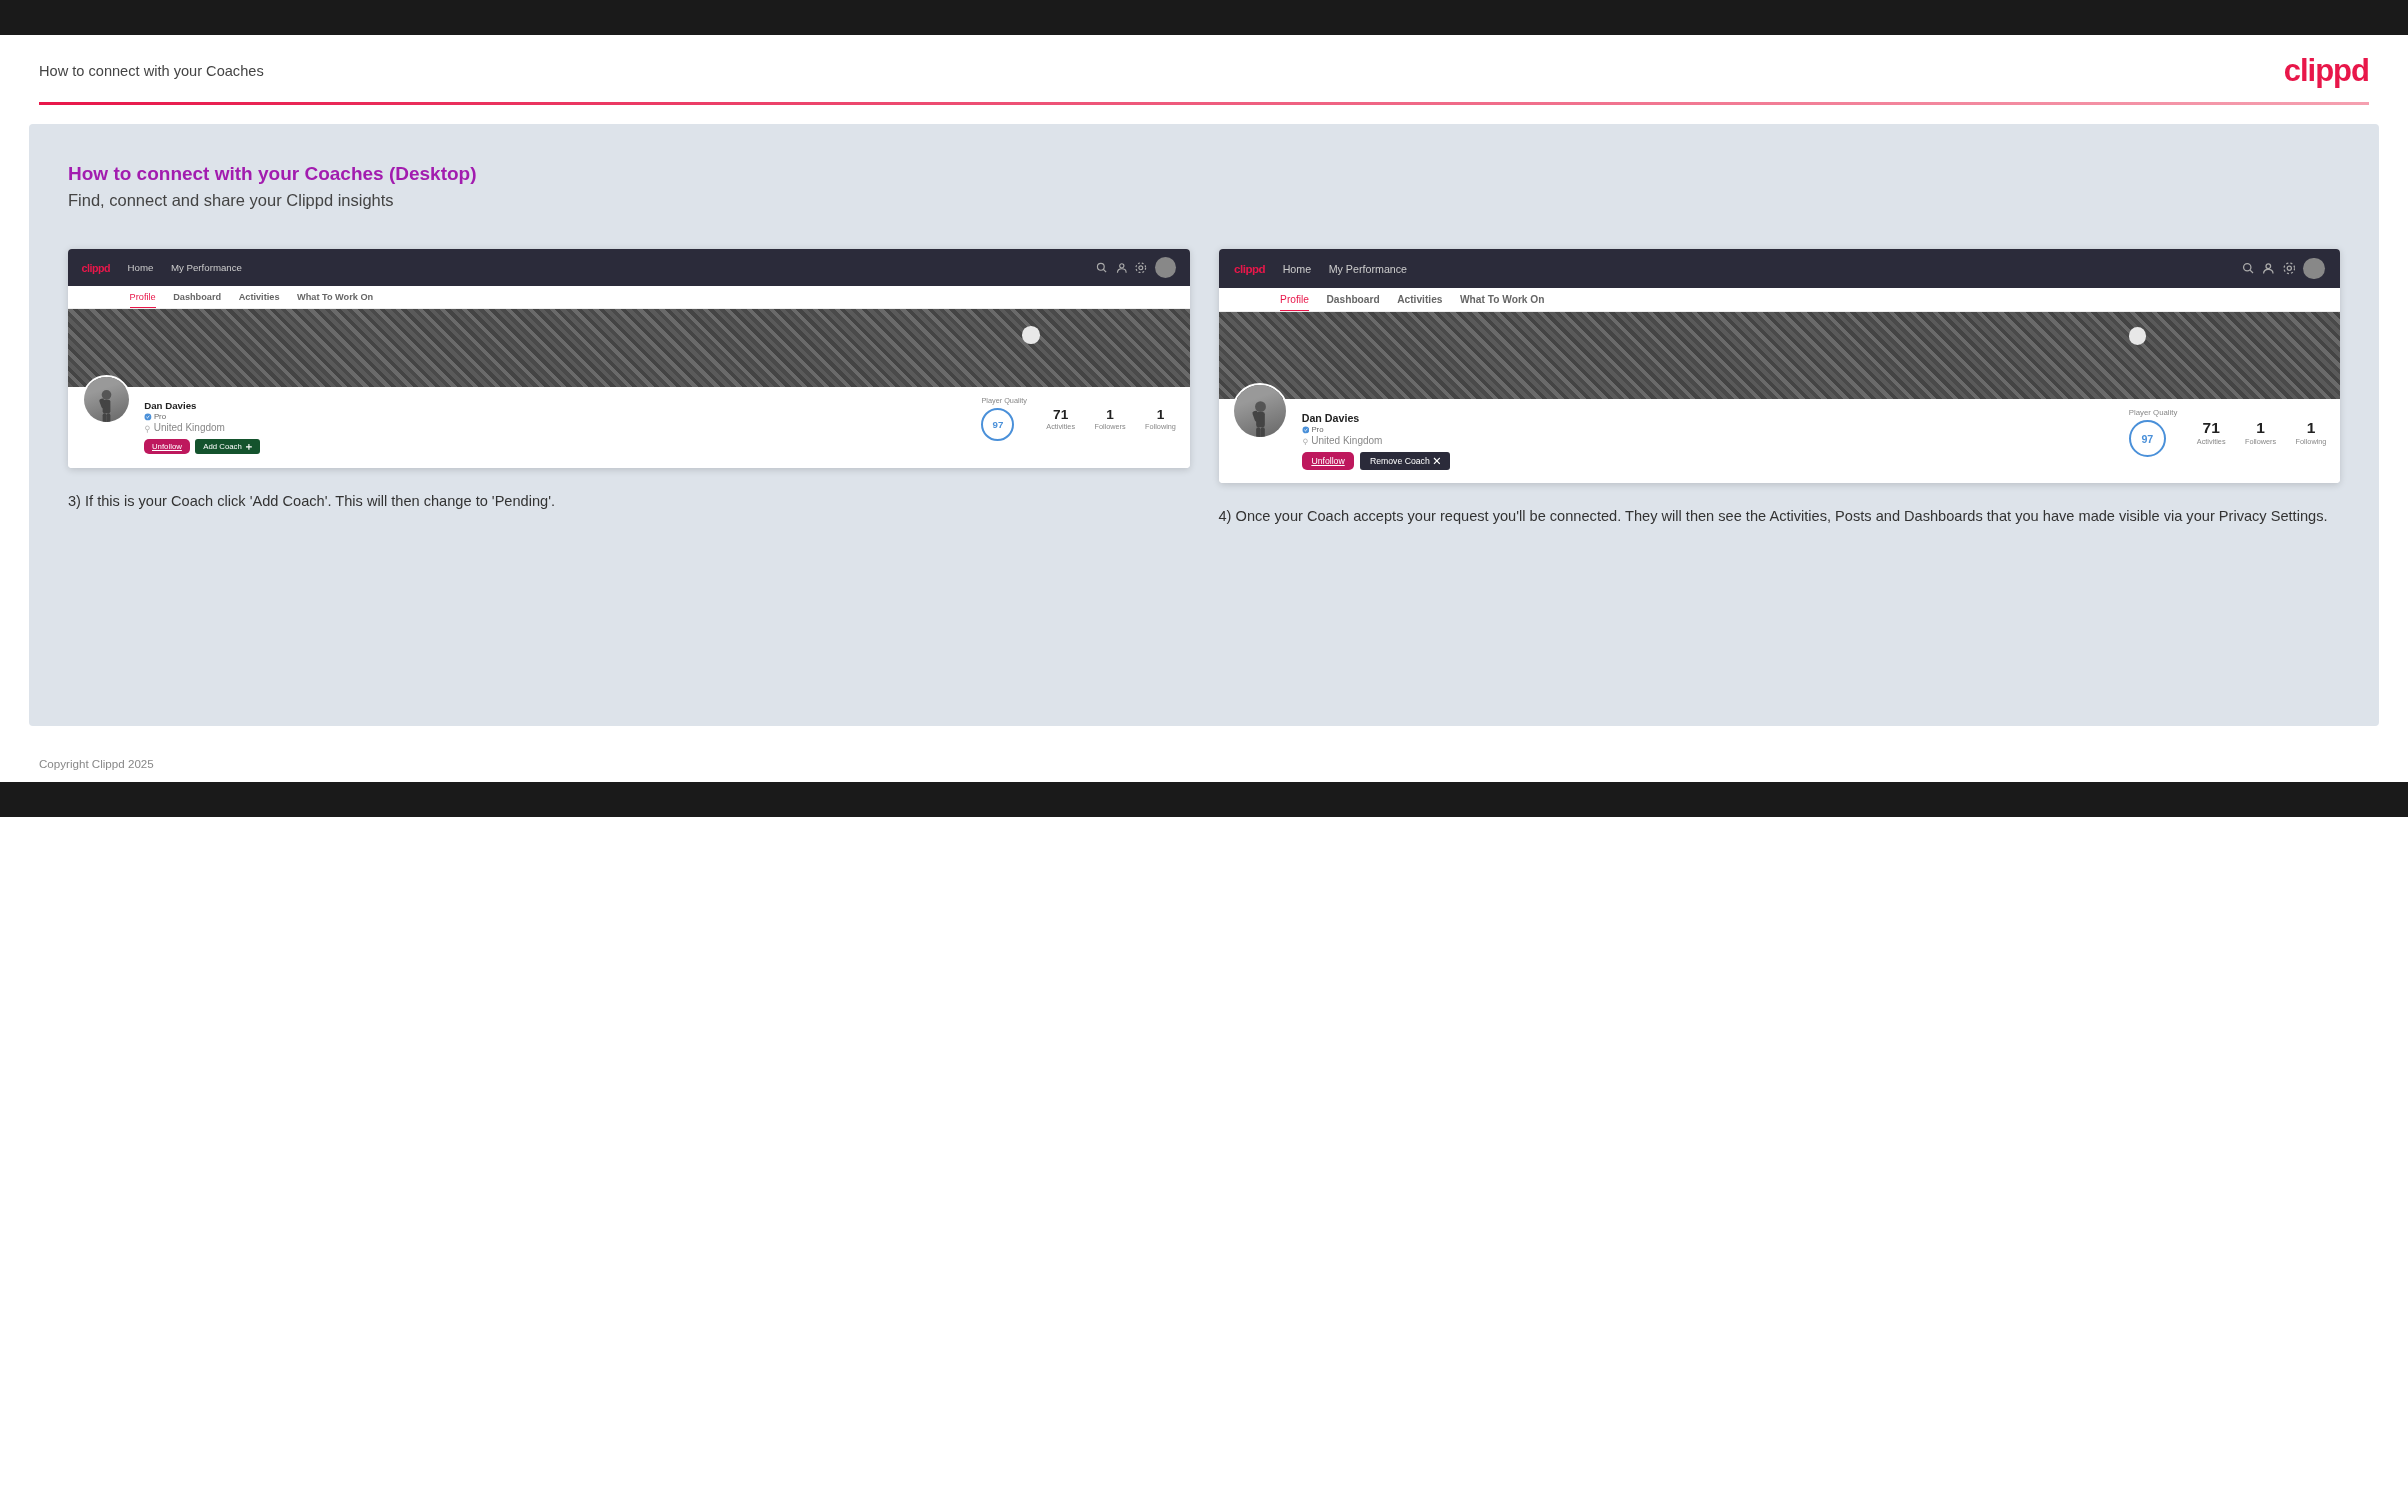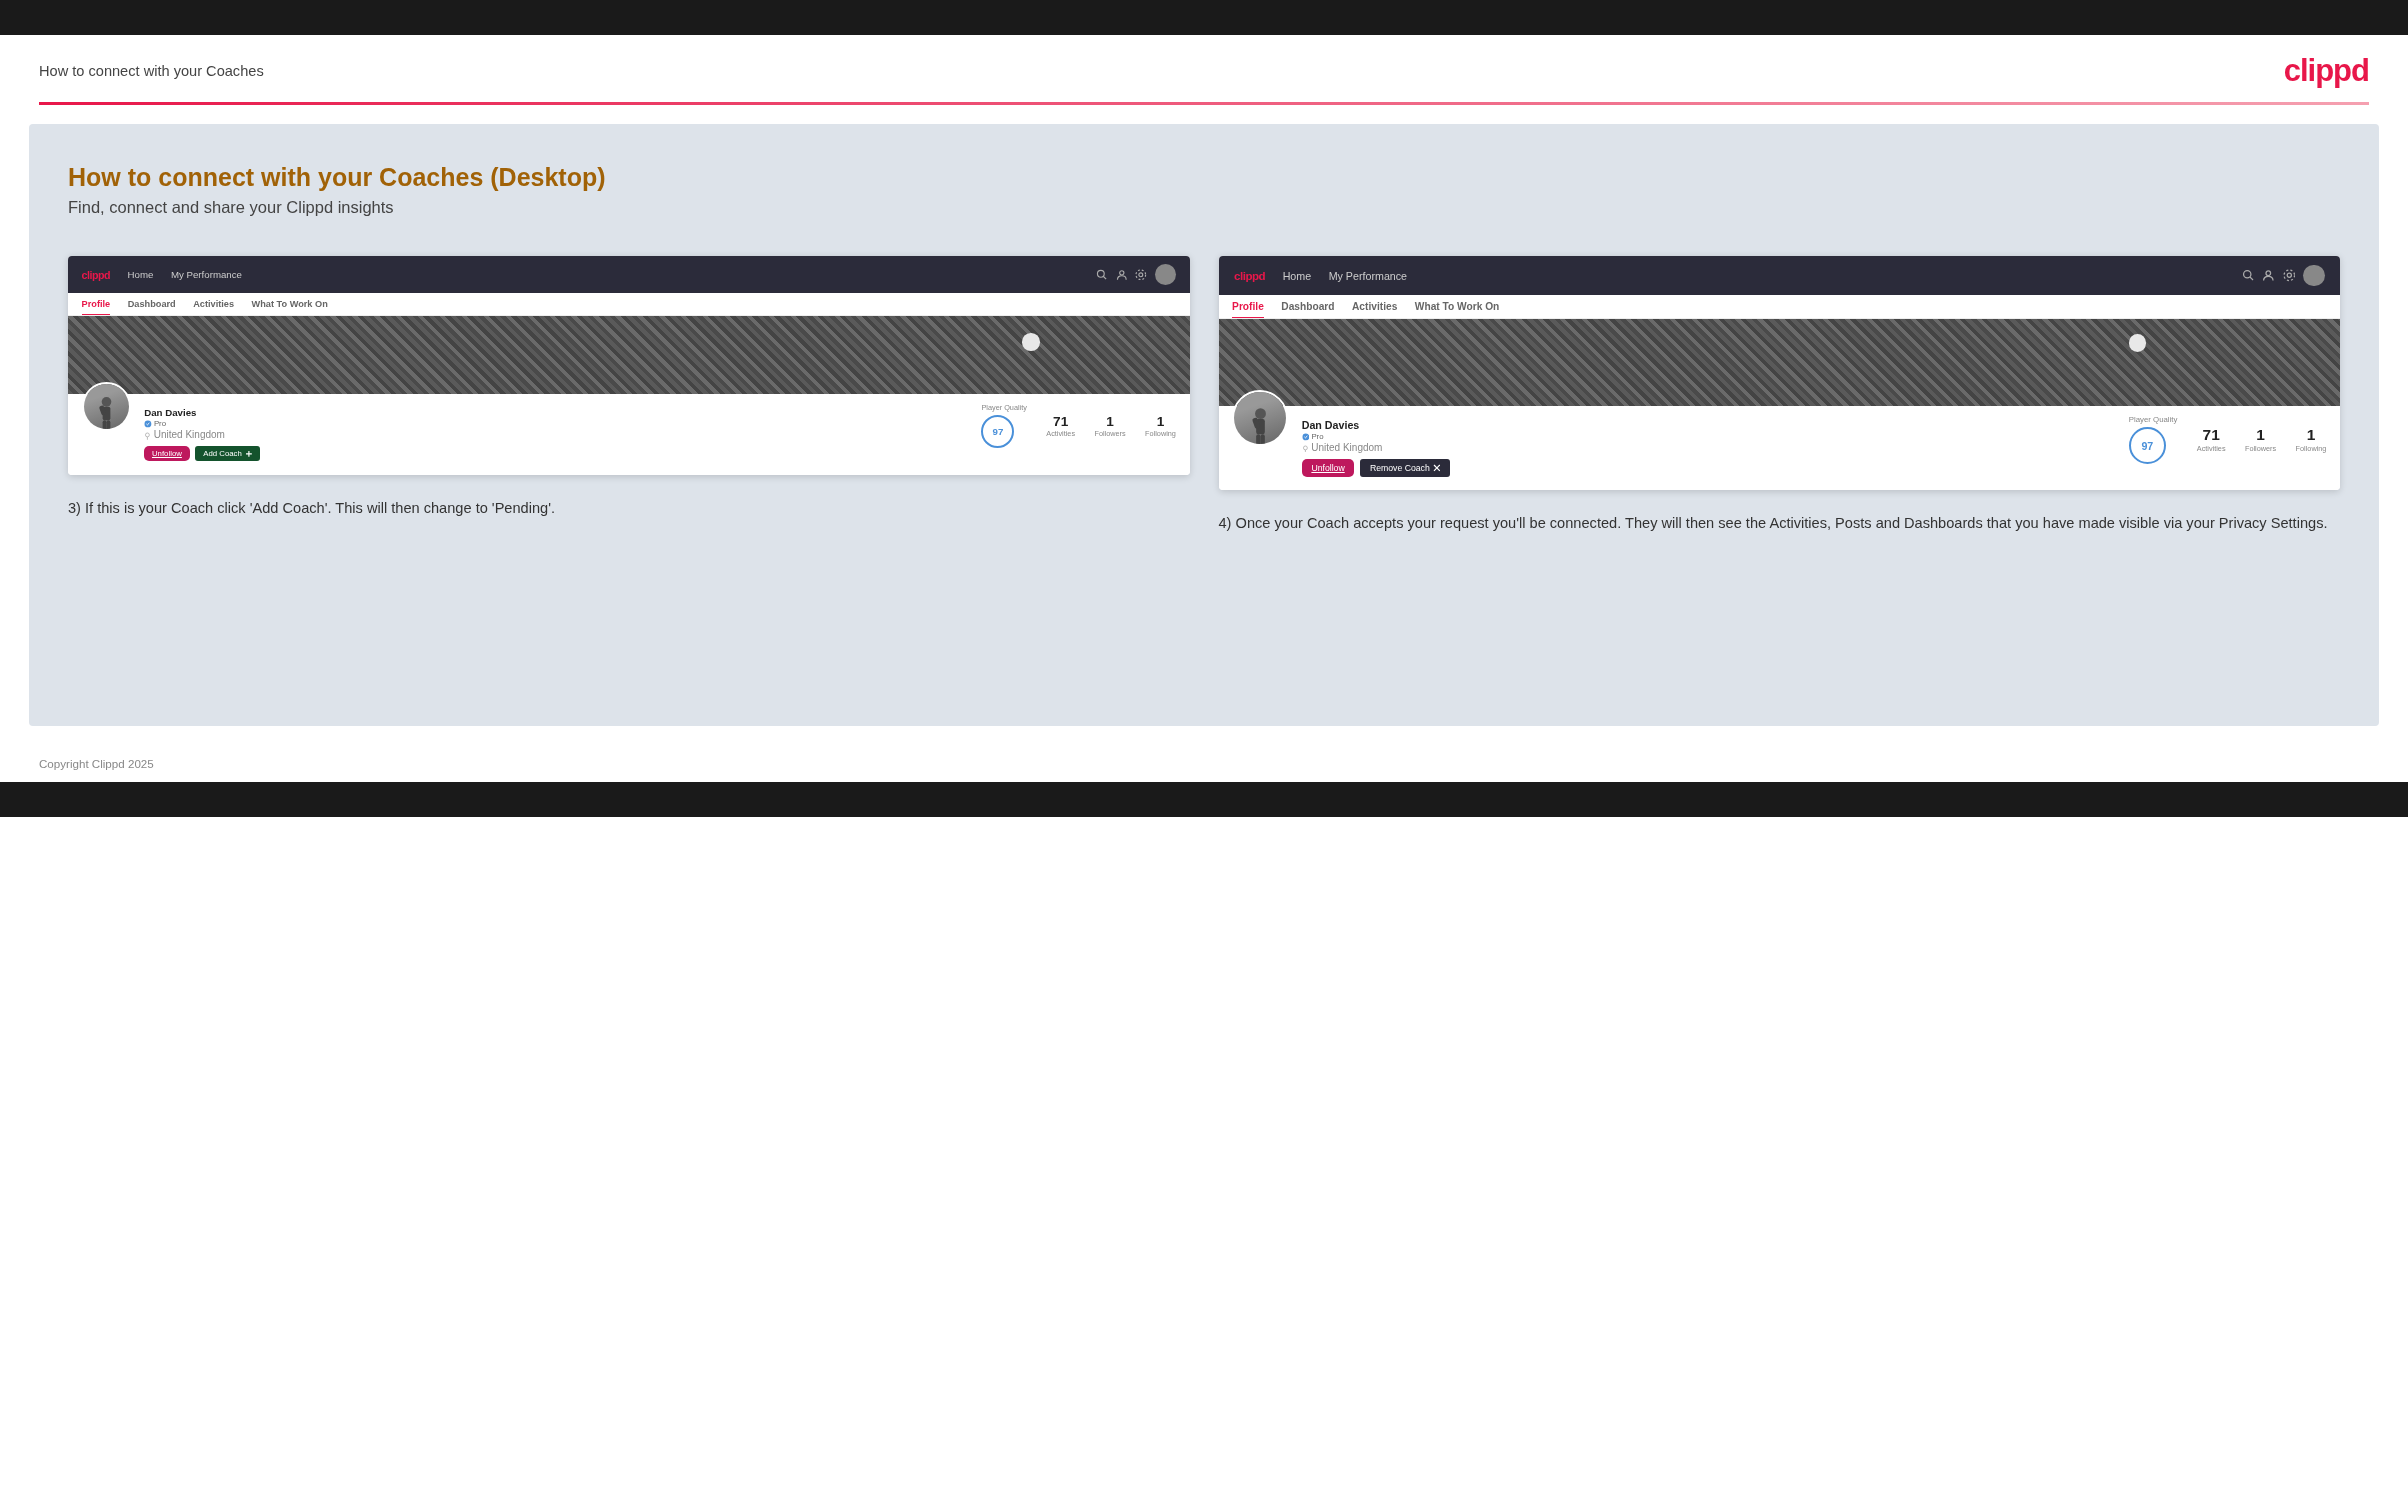--- a/index.html
+++ b/index.html
@@ -46,23 +46,23 @@
     
     .main-content {
       background: #dde3ea;
       margin: 19.4px 29px;
       padding: 39px 39px 39px 39px;
       border-radius: 3.9px;
       min-height: 602px;
     }
 
     .page-heading {
-      font-size: 25px;
+      font-size: 19px;
       font-weight: 700;
-      color: #a16207;
+      color: #a21caf;
       margin-bottom: 5.8px;
     }
     .page-subheading {
       font-size: 16.5px;
       color: #444;
       margin-bottom: 39px;
     }
 
     
     .screenshots-row {
@@ -130,21 +130,22 @@
     .mock-tab {
       font-size: 9.2px;
       color: #666;
       padding-bottom: 4.9px;
       border-bottom: 1.9px solid transparent;
       font-weight: bold;
     }
     .mock-tab.active {
       color: #e8174a;
       border-bottom: 1.9px solid #e8174a;
-      font-weight: 700;
+      font-weight: 400;
+      margin-left: 48px;
     }
 
     
     .mock-banner {
       background: #555;
       height: 78px;
       position: relative;
       overflow: hidden;
     }
     .mock-banner-img {

